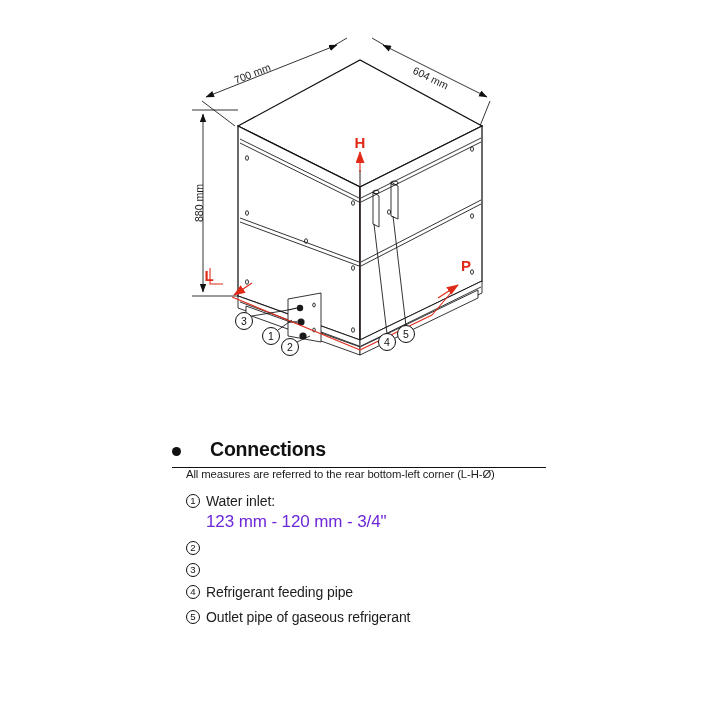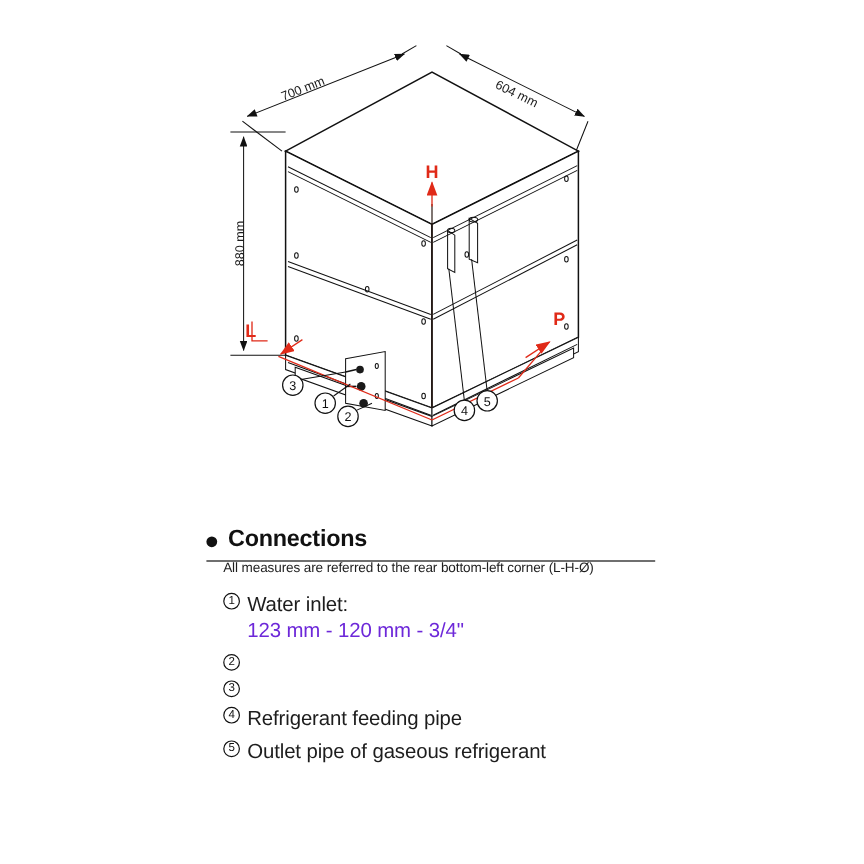--- a/index.html
+++ b/index.html
@@ -26,20 +26,21 @@
     position: absolute;
     left: 0; top: 440px;
     width: 720px;
   }
 
   .conn-heading-row {
     display: flex;
     align-items: center;
     margin-left: 172px;
     width: 374px;
+    gap: 20px;
   }
   .conn-bullet {
     width: 9px; height: 9px;
     border-radius: 50%;
     background: #111111;
     flex: 0 0 auto;
     margin-right: 9px;
     margin-top: 2px;
   }
   .conn-title {
@@ -82,21 +83,21 @@
     border-radius: 50%;
     font-size: 9.6px;
     line-height: 12px;
     text-align: center;
     color: #111111;
     margin-right: 6px;
     margin-top: 1px;
   }
   .conn-text { line-height: 1.28; }
   .conn-label {
-    font-size: 17px;
+    font-size: 14px;
     color: #1d1d1d;
     letter-spacing: -0.1px;
     display: block;
   }
   .conn-value {
     font-size: 17px;
     color: #6d28d9;
     letter-spacing: -0.1px;
     display: block;
   }

